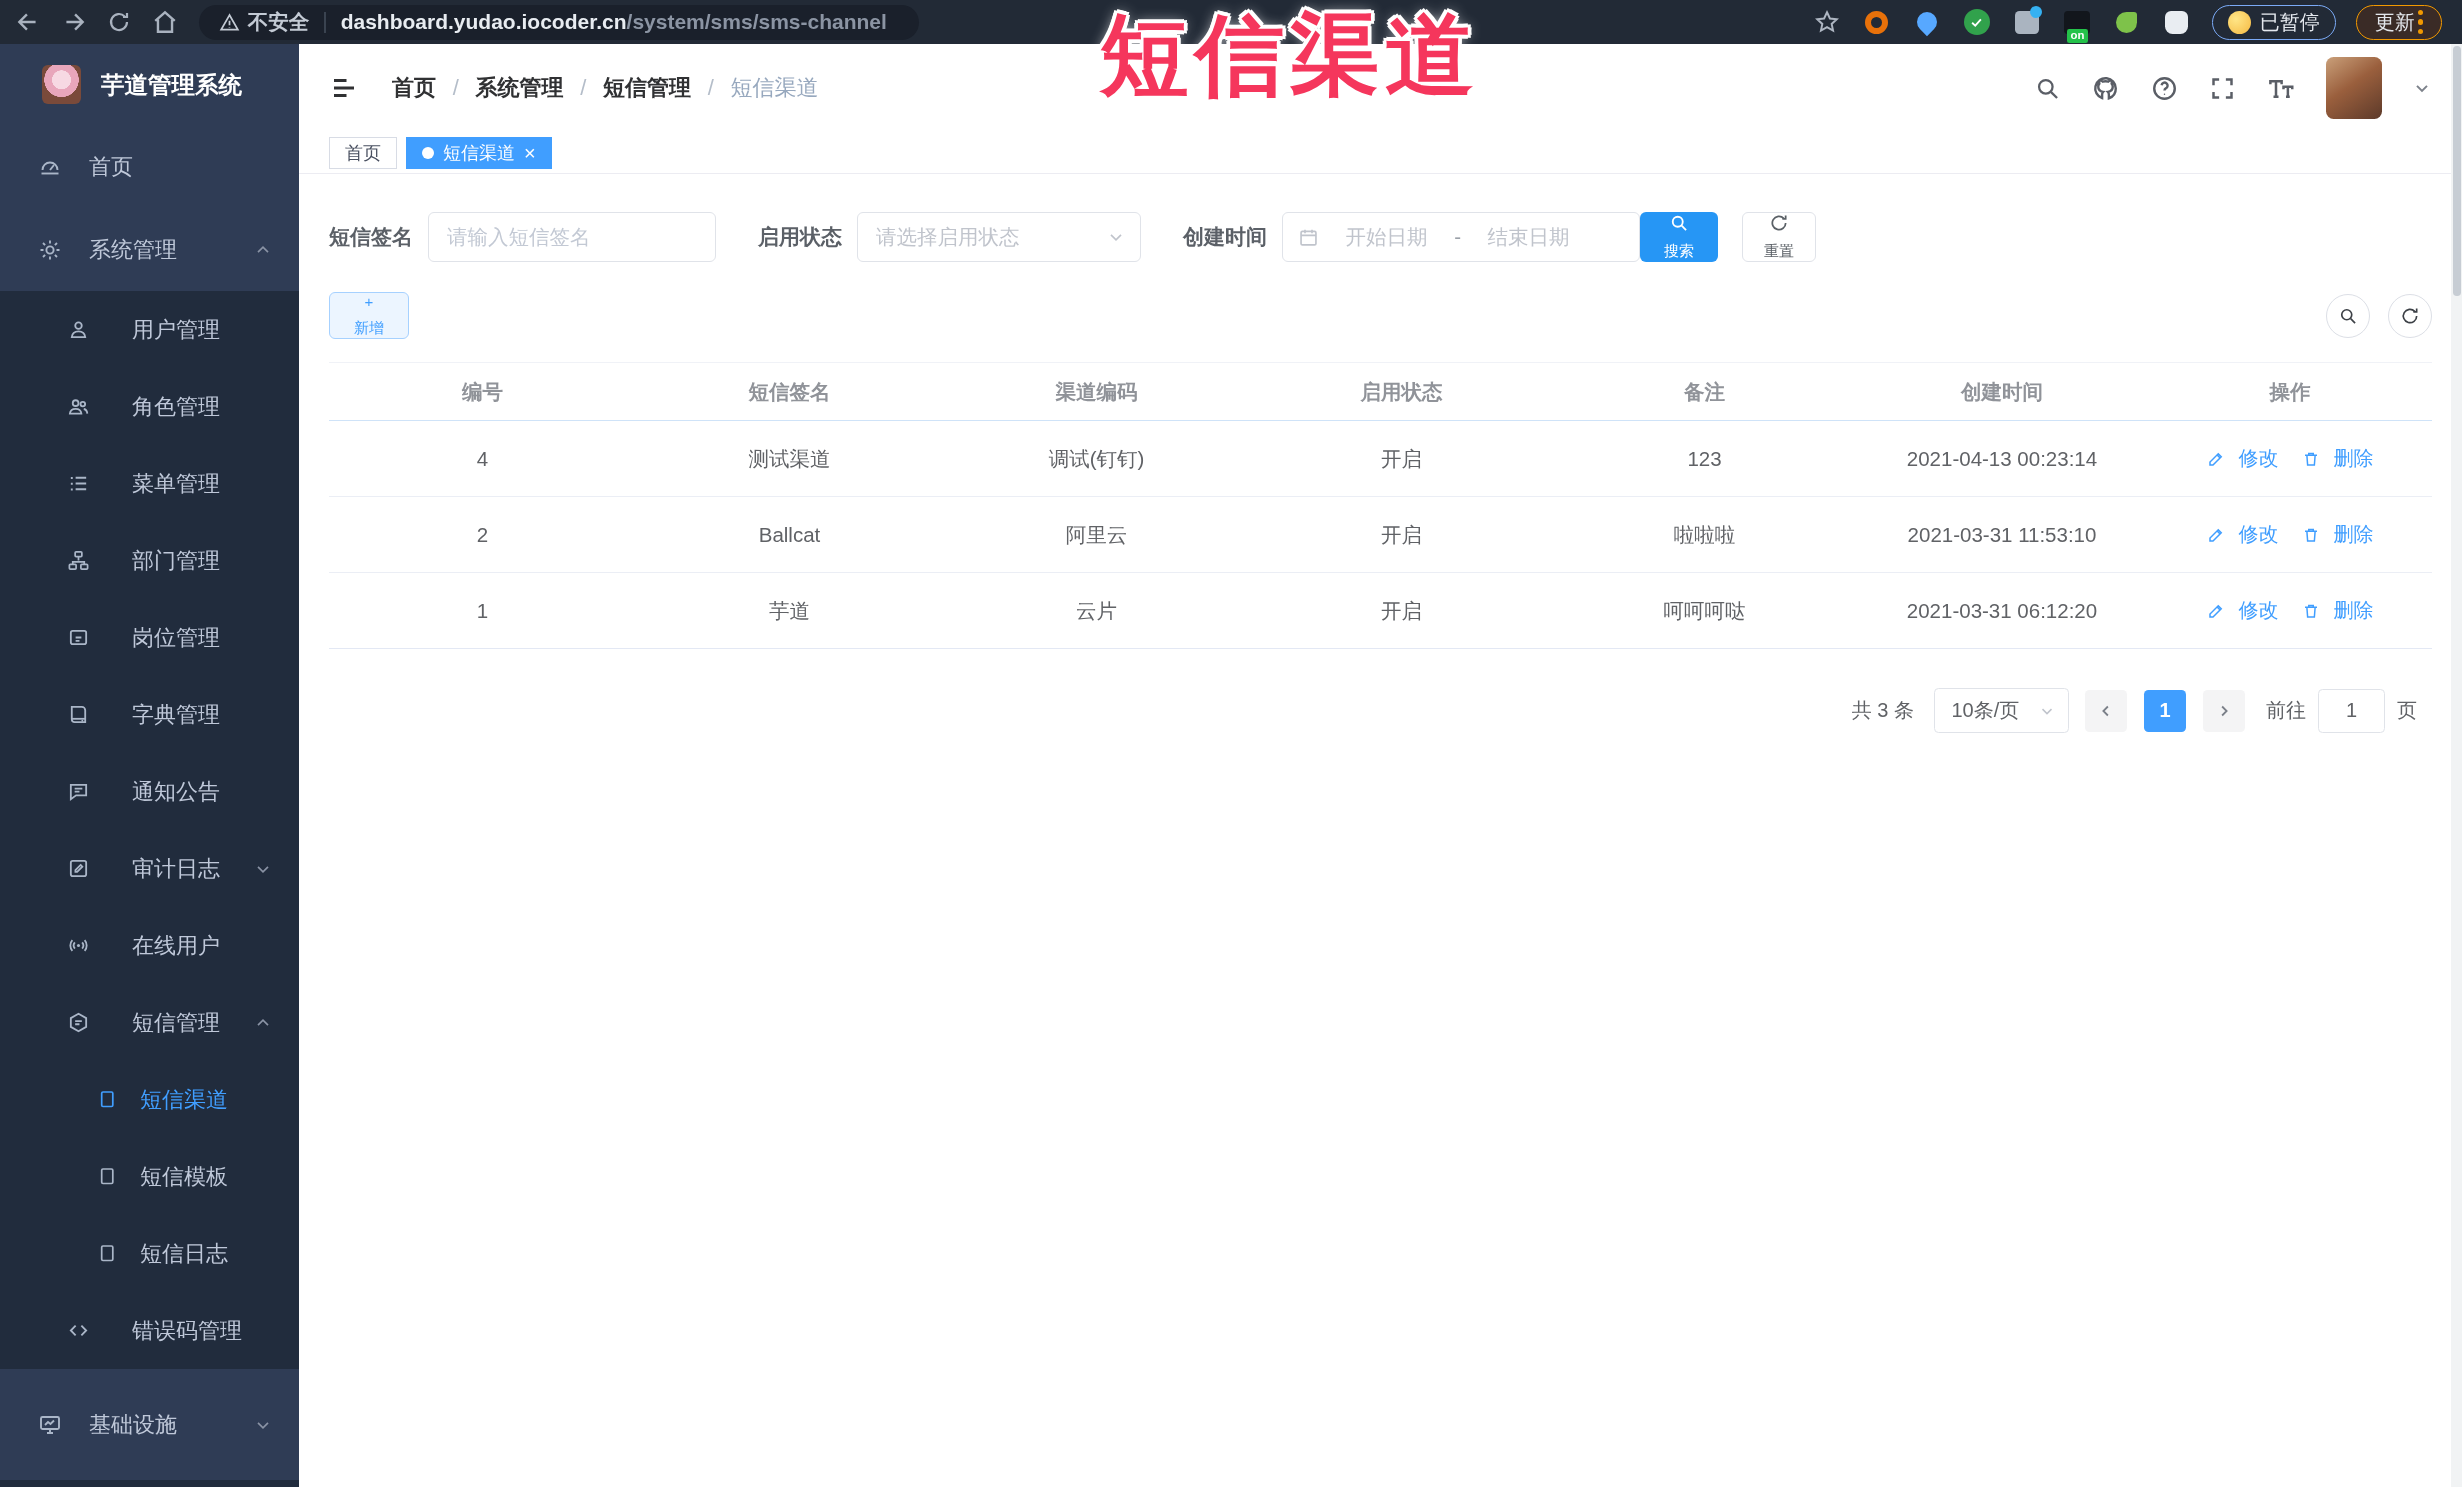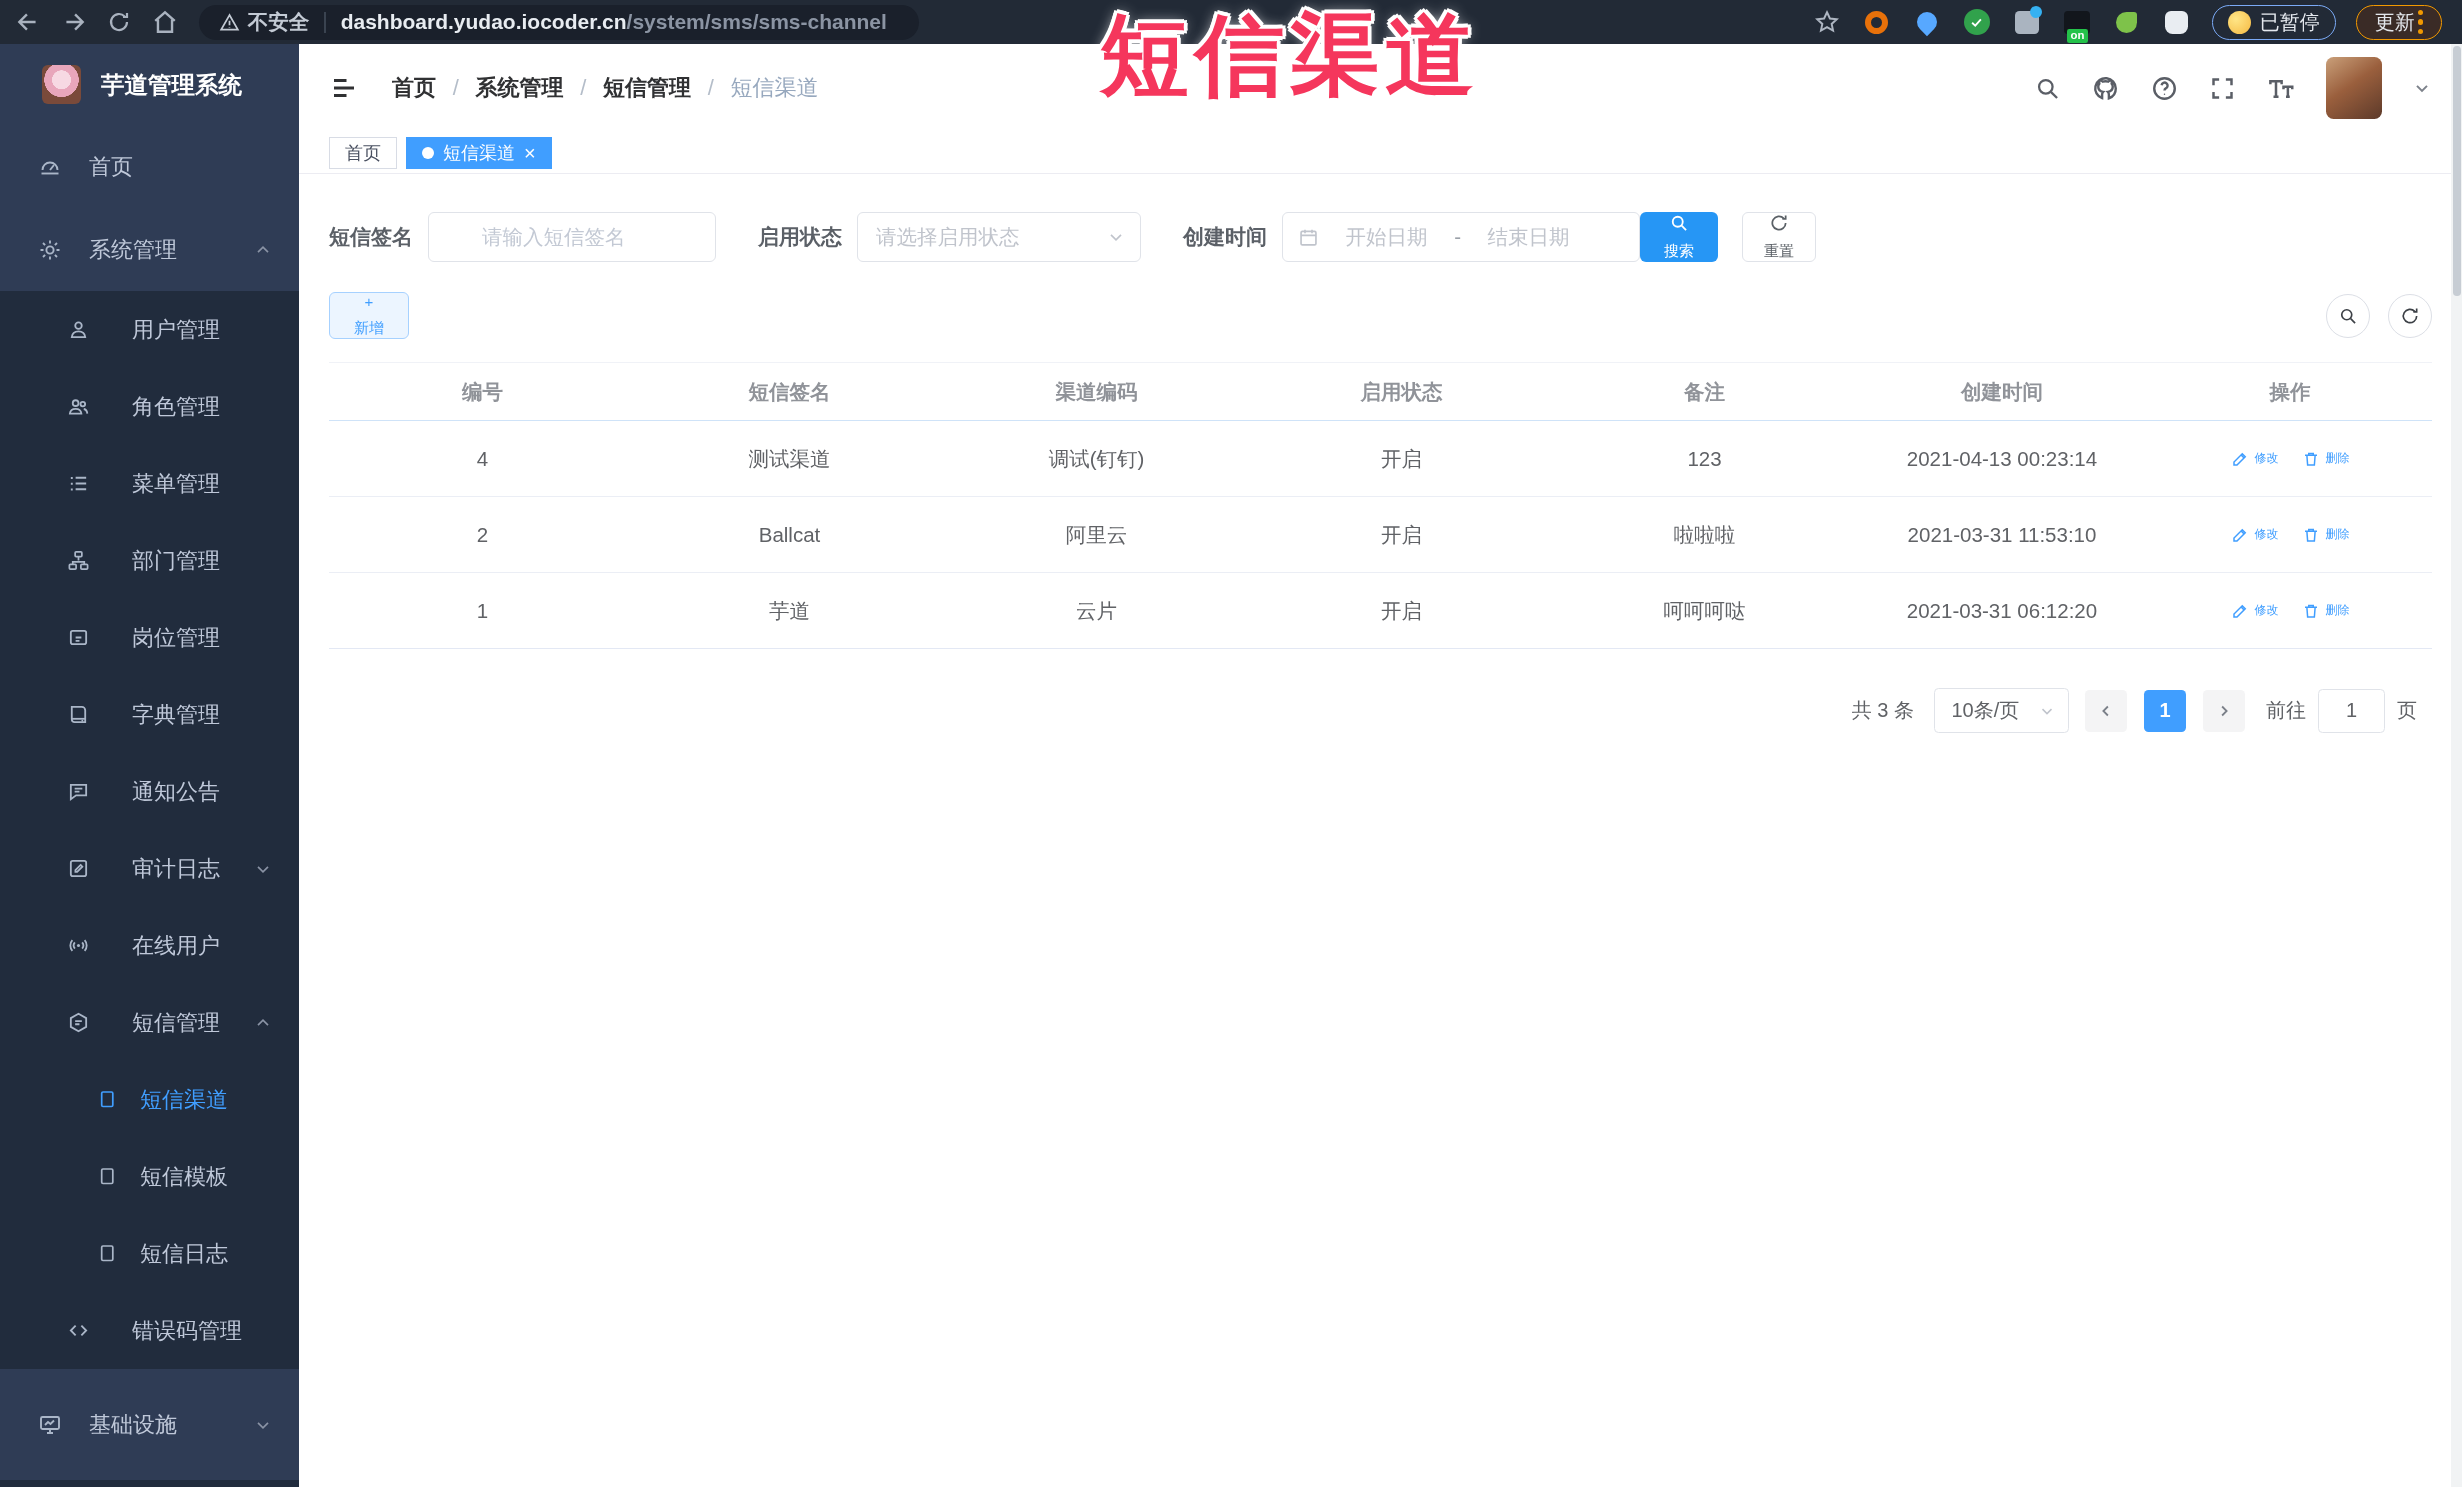--- a/index.html
+++ b/index.html
@@ -75,21 +75,21 @@
   .tab.active { background:#409eff; border-color:#409eff; color:#fff; }
   .tab .dot { width:12px; height:12px; border-radius:50%; background:#fff; margin-right:9px; }
   .tab .x { margin-left:9px; font-size:20px; line-height:1; }
 
   
   .filters { display:flex; align-items:center; margin:38px 30px 0; }
   .flabel { font-size:21px; font-weight:700; color:#5b6067; margin-right:15px; white-space:nowrap; }
   .ctrl { height:50px; border:1.5px solid #e0e3e9; border-radius:6px; background:#fff; display:flex; align-items:center; font-size:20.5px; color:#c0c4cc; }
   .ctrl input { border:none; outline:none; width:100%; height:100%; font-size:20.5px; color:#606266; padding:0 18px; border-radius:6px; font-family:inherit; background:transparent; }
   .ctrl input::placeholder { color:#c3c9d4; }
-  .w-sign { width:288px; margin-right:42px;padding-left:35px; }
+  .w-sign { width:288px; margin-right:42px; }
   .w-status { width:284px; margin-right:42px; padding-right:13.6px; }
   .w-status .ph { flex:1; padding-left:18px; }
   .w-date { width:358px; padding:0 15px; gap:10.6px; }
   .w-date .dph { width:114px; text-align:center; }
   .range-sep { color:#9aa0a8; }
   .btn { height:50px; border-radius:6px; display:flex; align-items:center; gap:9px; font-size:15px; cursor:pointer; border:1.5px solid transparent;flex-direction:column; }
   .btn-search { background:#2696f5; color:#fff; padding:0 23px; margin-right:24px; }
   .btn-reset { background:#fff; color:#5a6066; border-color:#e0e3e9; padding:0 21px; }
 
   
@@ -101,21 +101,21 @@
   
   .table { margin:23px 30px 0; border-top:0.8px solid #f0f2f7; }
   .trow { display:flex; align-items:center; }
   .th { height:58px; color:#909399; font-weight:700; font-size:20.5px; border-bottom:1.5px solid #cfe3f8; }
   .tr { height:76px; color:#606266; font-size:20.5px; border-bottom:0.8px solid #ebeef5; }
   .tr:last-child { border-bottom:1.5px solid #e3e8f4; }
   .cell { text-align:center; }
   .c0{flex:0 0 307px;} .c1{flex:0 0 307px;} .c2{flex:0 0 307px;} .c3{flex:0 0 303px;}
   .c4{flex:0 0 303px;} .c5{flex:0 0 292px;} .c6{flex:1;}
   .ops { display:flex; justify-content:center; gap:23px; }
-  .op { color:#409eff; display:inline-flex; align-items:center; gap:6px; font-size:12px; cursor:pointer; }
+  .op { color:#409eff; display:inline-flex; align-items:center; gap:14px; font-size:20px; cursor:pointer; }
 
   
   .pager { display:flex; align-items:center; justify-content:flex-end; gap:16.7px; margin:39px 45px 0 0; font-size:20px; color:#606266; }
   .pg-total { margin-right:3px; }
   .pg-size { width:135px; height:45px; border:1.5px solid #e0e3e9; border-radius:4.5px; display:flex; align-items:center; justify-content:space-between; padding:0 12px 0 16.7px; color:#606266; cursor:pointer; }
   .pg-btn { width:42px; height:42px; border-radius:4.5px; background:#f4f4f5; color:#7a7f88; display:flex; align-items:center; justify-content:center; cursor:pointer; }
   .pg-page { width:42px; height:42px; border-radius:4.5px; background:#409eff; color:#fff; display:flex; align-items:center; justify-content:center; font-weight:700; cursor:pointer; }
   .pg-goto { display:flex; align-items:center; gap:12px; margin-left:4.5px; }
   .pg-input { width:67px; height:44px; border:1.5px solid #e0e3e9; border-radius:4.5px; text-align:center; font-size:20px; color:#606266; outline:none; font-family:inherit; }
 

